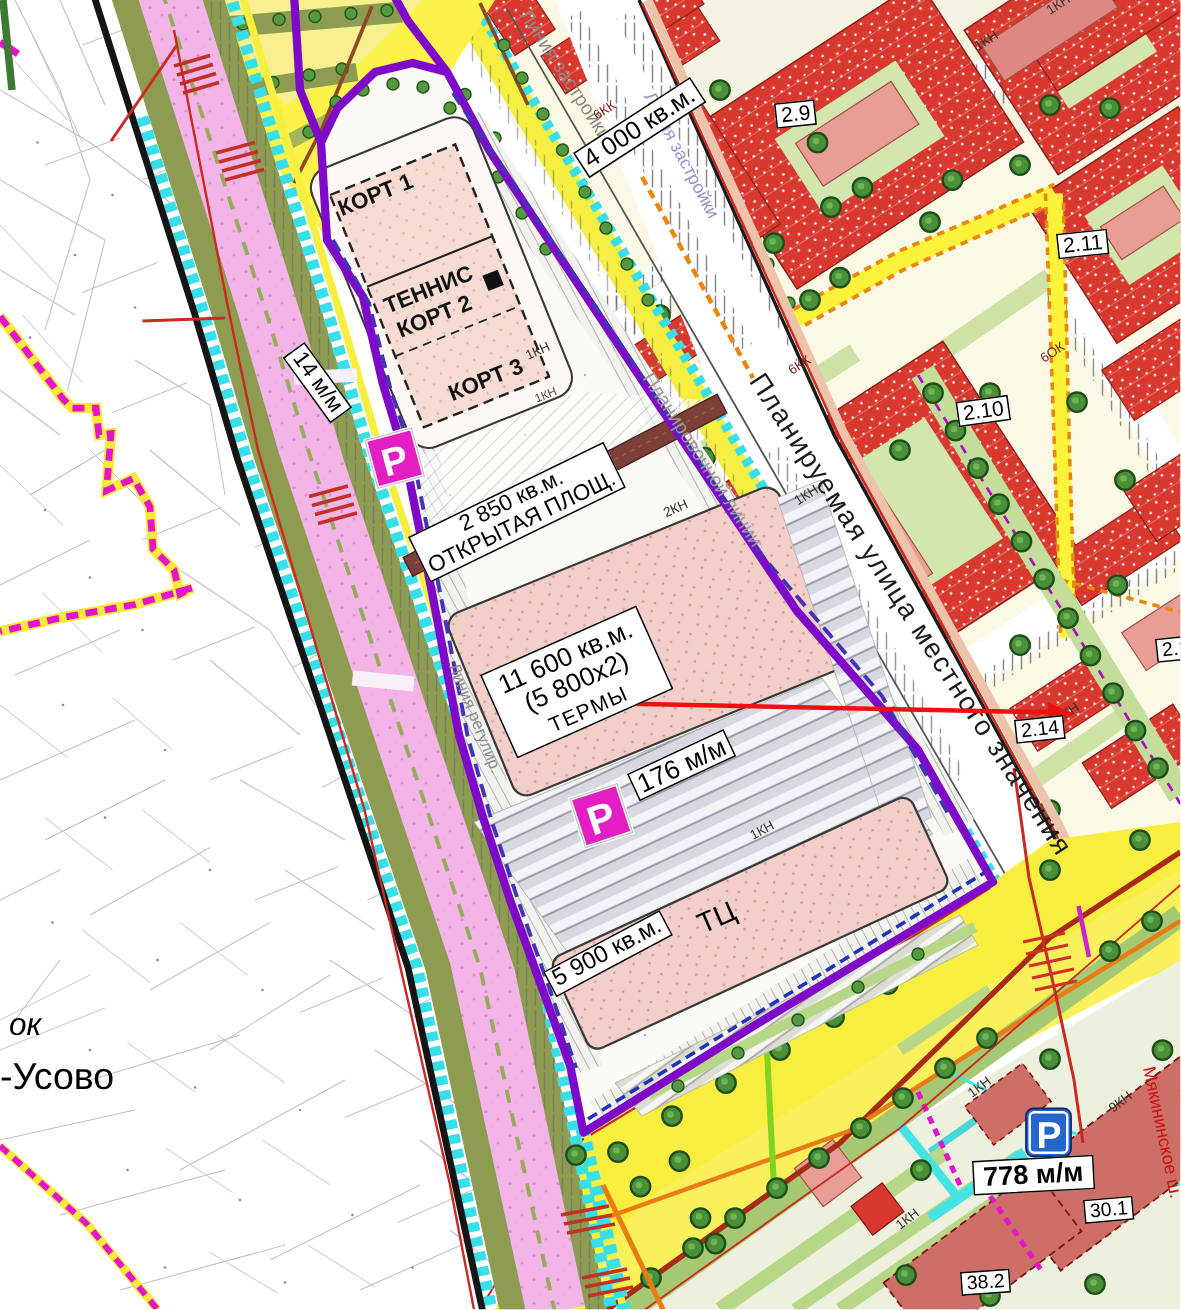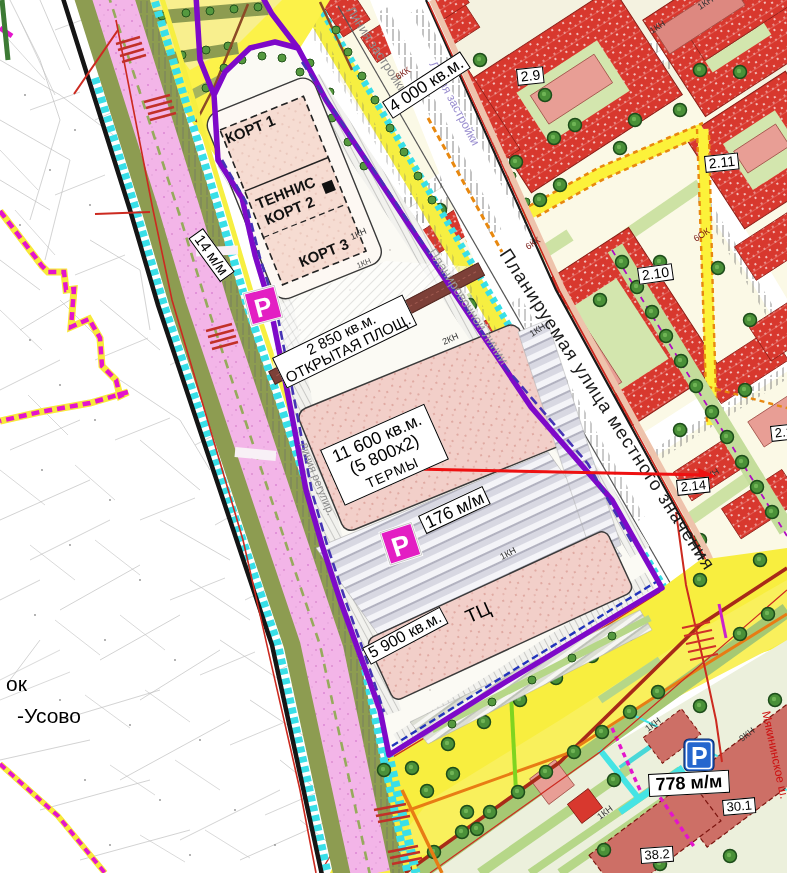--- a/index.html
+++ b/index.html
@@ -673,17 +673,17 @@
 <div class="lbl" style="left:704px;top:156px;font-size:14px;transform:rotate(-6deg);">2.11</div>
 
 <div class="lbl" style="left:676px;top:480px;font-size:13px;transform:rotate(-6deg);">2.14</div>
 
 <div class="lbl" style="left:770px;top:426px;font-size:13px;transform:rotate(-6deg);">2.1</div>
 
 <div class="lbl" style="left:722px;top:800px;font-size:13px;transform:rotate(-5deg);">30.1</div>
 
 <div class="lbl" style="left:640px;top:848px;font-size:13px;transform:rotate(-4deg);">38.2</div>
 
-<div class="nlbl" style="left:6px;top:672px;font-size:21px;">ок</div>
-
-<div class="nlbl" style="left:0px;top:704px;font-size:21px;margin-left:17px;">-Усово</div>
+<div class="nlbl" style="left:6px;top:672px;font-size:21px;font-style:italic;">ок</div>
+
+<div class="nlbl" style="left:0px;top:704px;font-size:25px;">-Усово</div>
 
 </div>
 
 </body></html>

